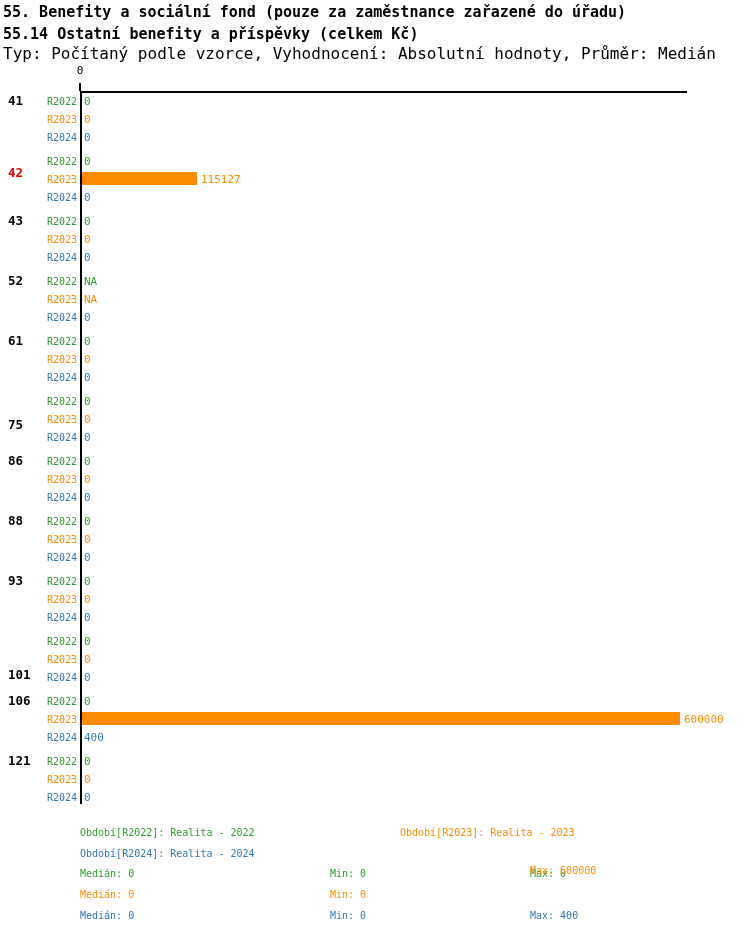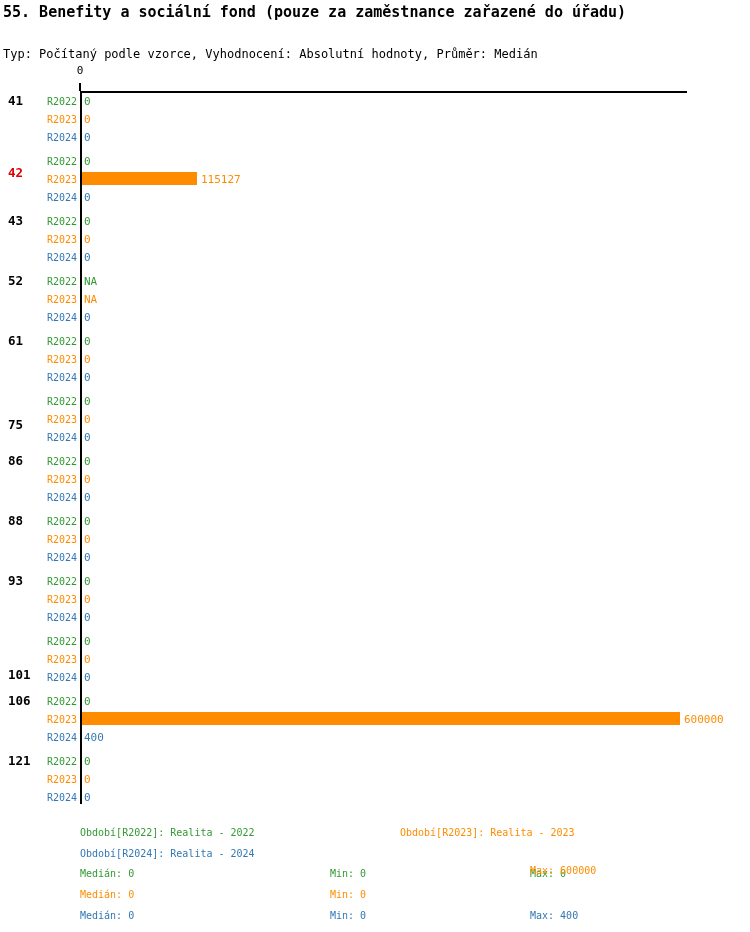--- a/index.html
+++ b/index.html
@@ -5,37 +5,38 @@
   html,body{margin:0;padding:0;background:#ffffff;}
   .screen{
     position:relative;
     width:750px;height:932px;
     background:#ffffff;
     font-family:"DejaVu Sans Mono",monospace;
     overflow:hidden;
   }
   .abs{position:absolute;white-space:pre;}
   .title{font-weight:bold;font-size:15px;line-height:17px;color:#000;}
-  .note{font-size:12px;line-height:12px;color:#000;}
+  .note{font-size:16px;line-height:12px;color:#000;}
   .tick-label{font-size:11px;line-height:12px;color:#000;text-align:center;width:12px;}
   .axis-h{background:#000;height:2px;}
   .axis-v{background:#000;width:2px;}
   .tick-mark{background:#000;width:2px;height:8px;}
   .entity-id{font-weight:bold;font-size:12.5px;line-height:13px;}
   .year-label{font-size:10px;line-height:13px;text-align:right;width:37px;}
   .value-label{font-size:11px;line-height:13px;}
   .bar{height:13px;}
   .legend-item{font-size:10px;line-height:12px;}
   .stat-item{font-size:10px;line-height:12px;}
 </style>
 </head>
 <body>
 
 <div class="screen">
   <div class="abs title" style="left:3px;top:4px;">55. Benefity a sociální fond (pouze za zaměstnance zařazené do úřadu)</div>
+  <div class="abs title" style="left:3px;top:26px;">55.14 Ostatní benefity a příspěvky (celkem Kč)</div>
   <div class="abs note" style="left:3px;top:48px;">Typ: Počítaný podle vzorce, Vyhodnocení: Absolutní hodnoty, Průměr: Medián</div>
 
   <div class="abs tick-label" style="left:74px;top:65px;">0</div>
   <div class="abs tick-mark" style="left:79px;top:83px;"></div>
   <div class="abs axis-h" style="left:80px;top:91px;width:607px;"></div>
   <div class="abs axis-v" style="left:80px;top:91px;height:713px;"></div>
 
   <div id="groups">
       <div class="abs entity-id" style="left: 8px; top: 94px; color: rgb(0, 0, 0);">41</div>
       <div class="abs year-label" style="left: 40px; top: 95px; color: rgb(51, 153, 51);">R2022</div>

